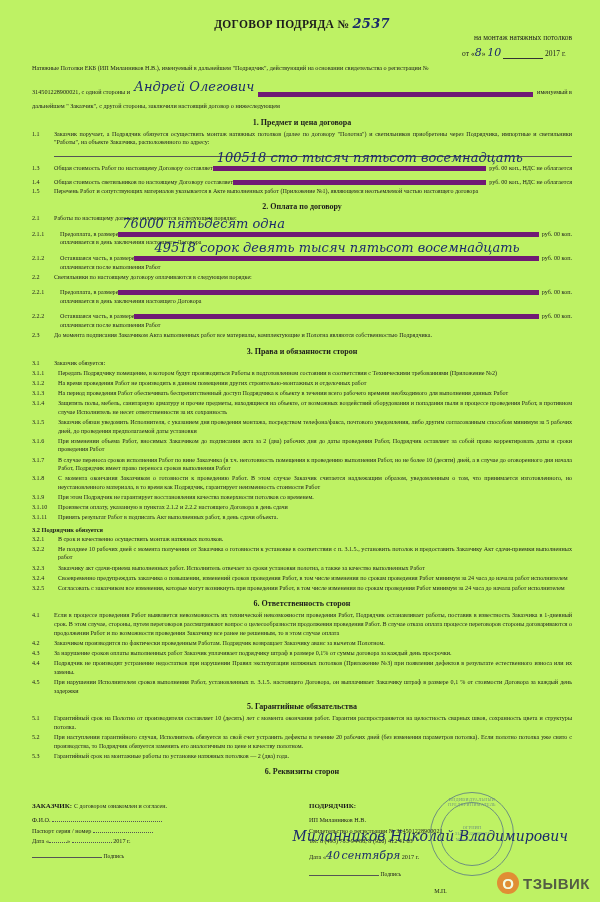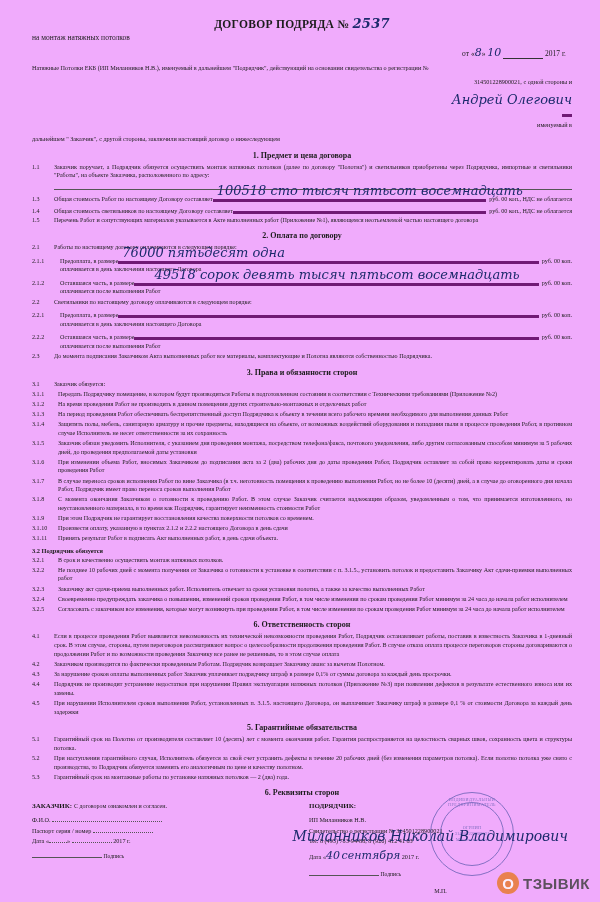--- a/index.html
+++ b/index.html
@@ -9,21 +9,21 @@
     font-family:"Liberation Serif", serif;
     color:#1c1c1c;
     overflow:hidden;
     position:relative;
   }
   .page{
     position:relative;
     width:600px;height:902px;
     padding:0;
     box-sizing:border-box;
-    background:#f0abfc;
+    background:#bef264;
     text-decoration:underline;
   }
   .inner{
     position:absolute;
     left:32px;right:28px;top:10px;
   }
   .title{
     text-align:center;
     font-size:11.5px;
     font-weight:bold;
@@ -32,59 +32,58 @@
   }
   .hand{
     font-family:"DejaVu Serif", serif;
     color:#1b2a6b;
     font-style:italic;
     font-size:11px;
     white-space:nowrap;
   }
   .hand.big{font-size:13px;}
   .subtitle{
-    text-align:left;
+    text-align:right;
     font-size:7.5px;
     margin-top:2px;
   }
   .daterow{
     text-align:right;
     font-size:7.5px;
     margin-top:4px;
     padding-right:6px;
   }
   .daterow .hand{font-size:11px;}
   .u{display:inline-block;border-bottom:1px solid #333;min-width:22px;text-align:center;}
   .para{
     font-size:6.2px;
     line-height:1.45;
     text-align:justify;
     margin-top:5px;
-    flex-direction:column;
   }
   .sec{
     text-align:center;
     font-weight:bold;
     font-size:8px;
     margin:7px 0 3px 0;
   }
   .clause{
     display:flex;
     font-size:6.1px;
     line-height:1.42;
     margin-top:1.5px;
   }
   .clause .no{
     width:22px;flex:0 0 22px;
   }
   .clause .no.wide{width:26px;flex:0 0 26px;}
   .clause .tx{flex:1;text-align:justify;}
   .fill{
     display:inline-block;
-    border-bottom:3px solid #701a75;
+    border-bottom:5px solid #701a75;
     flex:1;
     min-width:10px;
     position:relative;
     height:7px;
   }
   .lineitem{
     display:flex;
     align-items:flex-end;
     font-size:6.1px;
     margin-top:2px;

